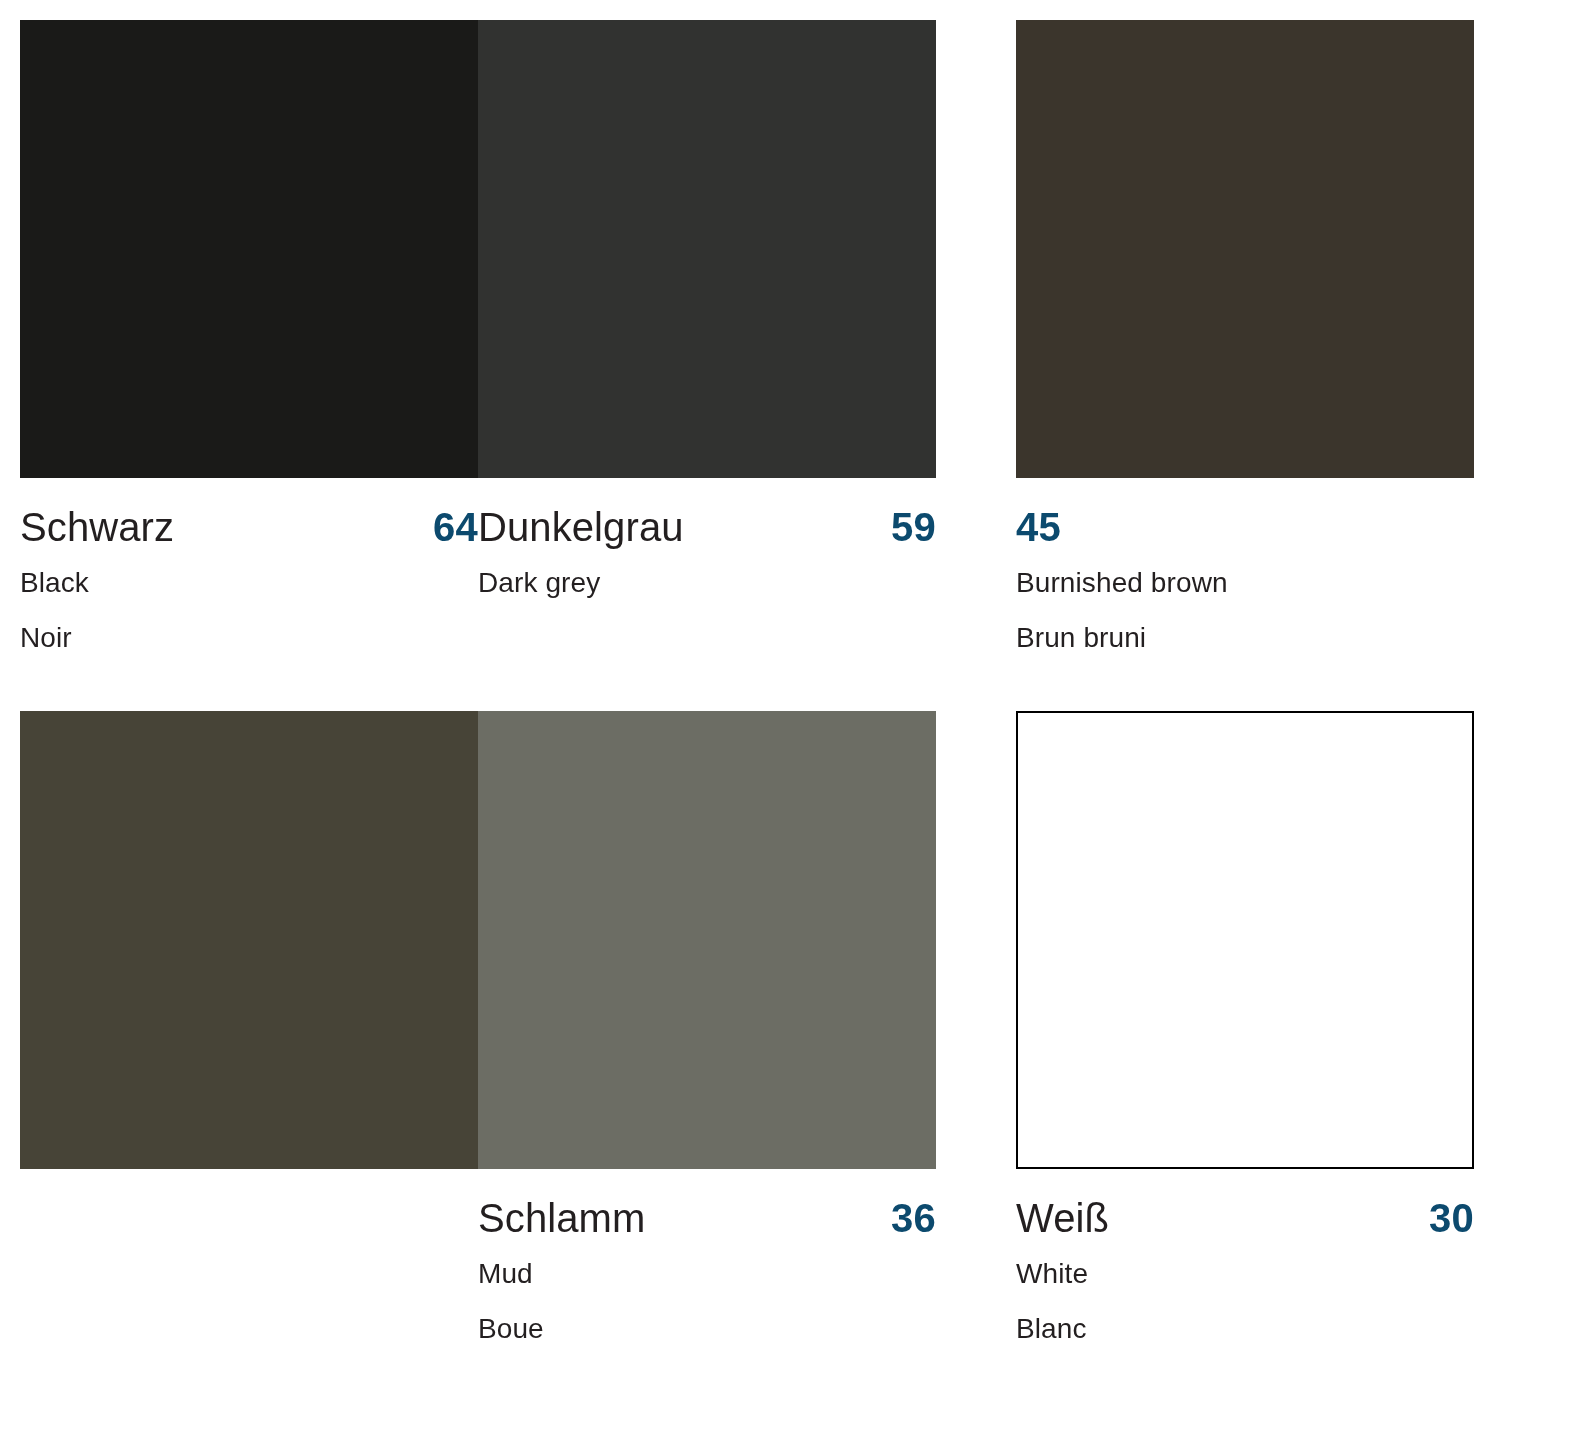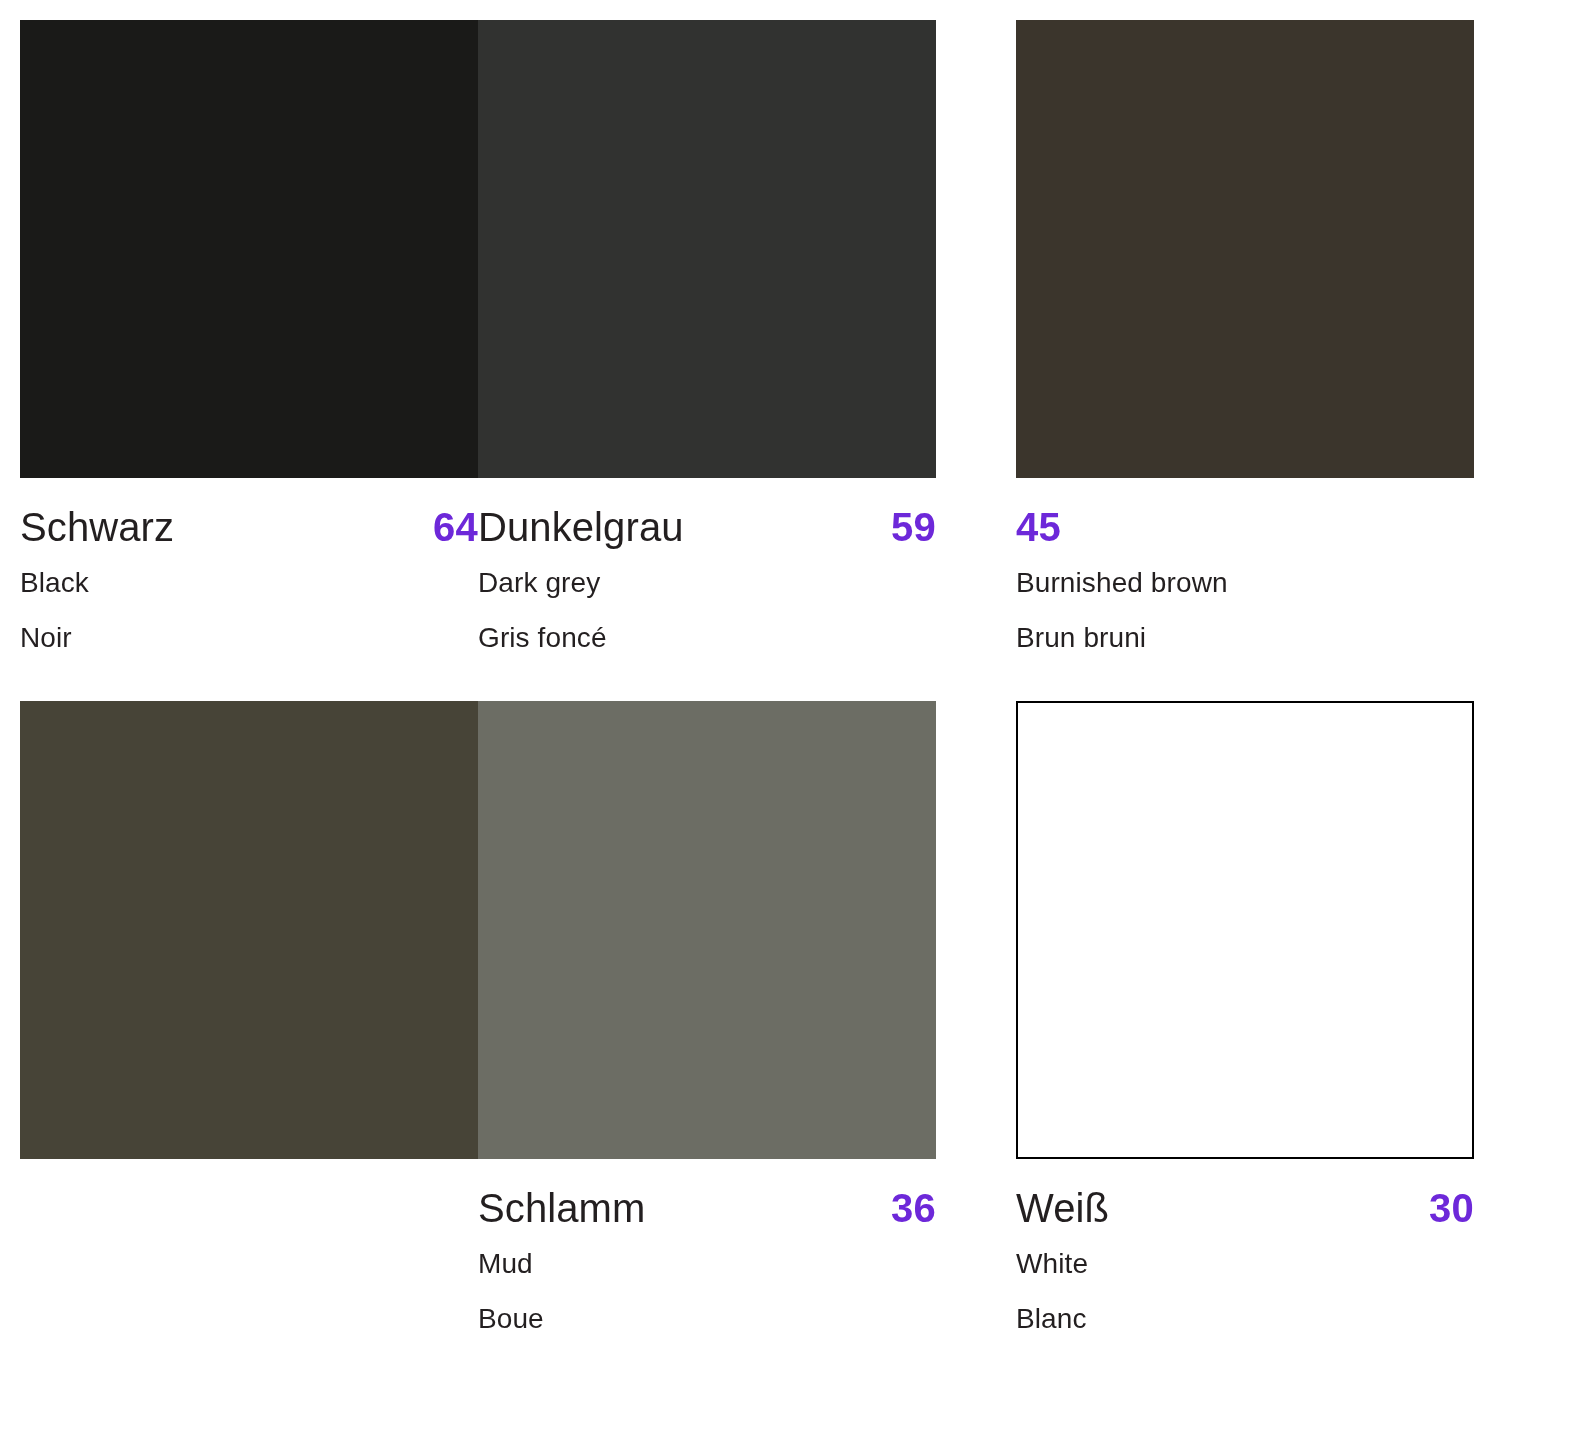--- a/index.html
+++ b/index.html
@@ -21,21 +21,21 @@
   }
 
   .swatch-grid {
     position: absolute;
     left: 20px;
     top: 20px;
     width: 1535px;
     display: grid;
     grid-template-columns: 458px 538px 462px;
     grid-template-rows: auto auto;
-    row-gap: 36px;
+    row-gap: 46px;
   }
 
   .swatch-cell {
     position: relative;
     width: 458px;
   }
 
   .swatch-chip {
     width: 458px;
     height: 458px;
@@ -64,21 +64,21 @@
     line-height: 55px;
     color: #231f20;
     font-weight: 400;
     letter-spacing: 0.1px;
     white-space: nowrap;
   }
 
   .code {
     font-size: 40px;
     line-height: 55px;
-    color: #6d28d9;
+    color: #0c4a6e;
     font-weight: 700;
     letter-spacing: 0.2px;
     white-space: nowrap;
     text-align: right;
   }
 
   .name-en,
   .name-fr {
     font-size: 28px;
     line-height: 55px;
@@ -110,21 +110,20 @@
     </div>
 
     <div class="swatch-cell">
       <div class="swatch-chip" style="background-color: rgb(49, 50, 48);"></div>
       <div class="swatch-caption">
         <div class="caption-row">
           <span class="name-de">Dunkelgrau</span>
           <span class="code">59</span>
         </div>
         <div class="name-en">Dark grey</div>
-        <div class="name-fr">Gris foncé</div>
       </div>
     </div>
 
     <div class="swatch-cell">
       <div class="swatch-chip" style="background-color: rgb(59, 53, 44);"></div>
       <div class="swatch-caption">
         <div class="caption-row">
           <span class="code">45</span>
         </div>
         <div class="name-en">Burnished brown</div>

